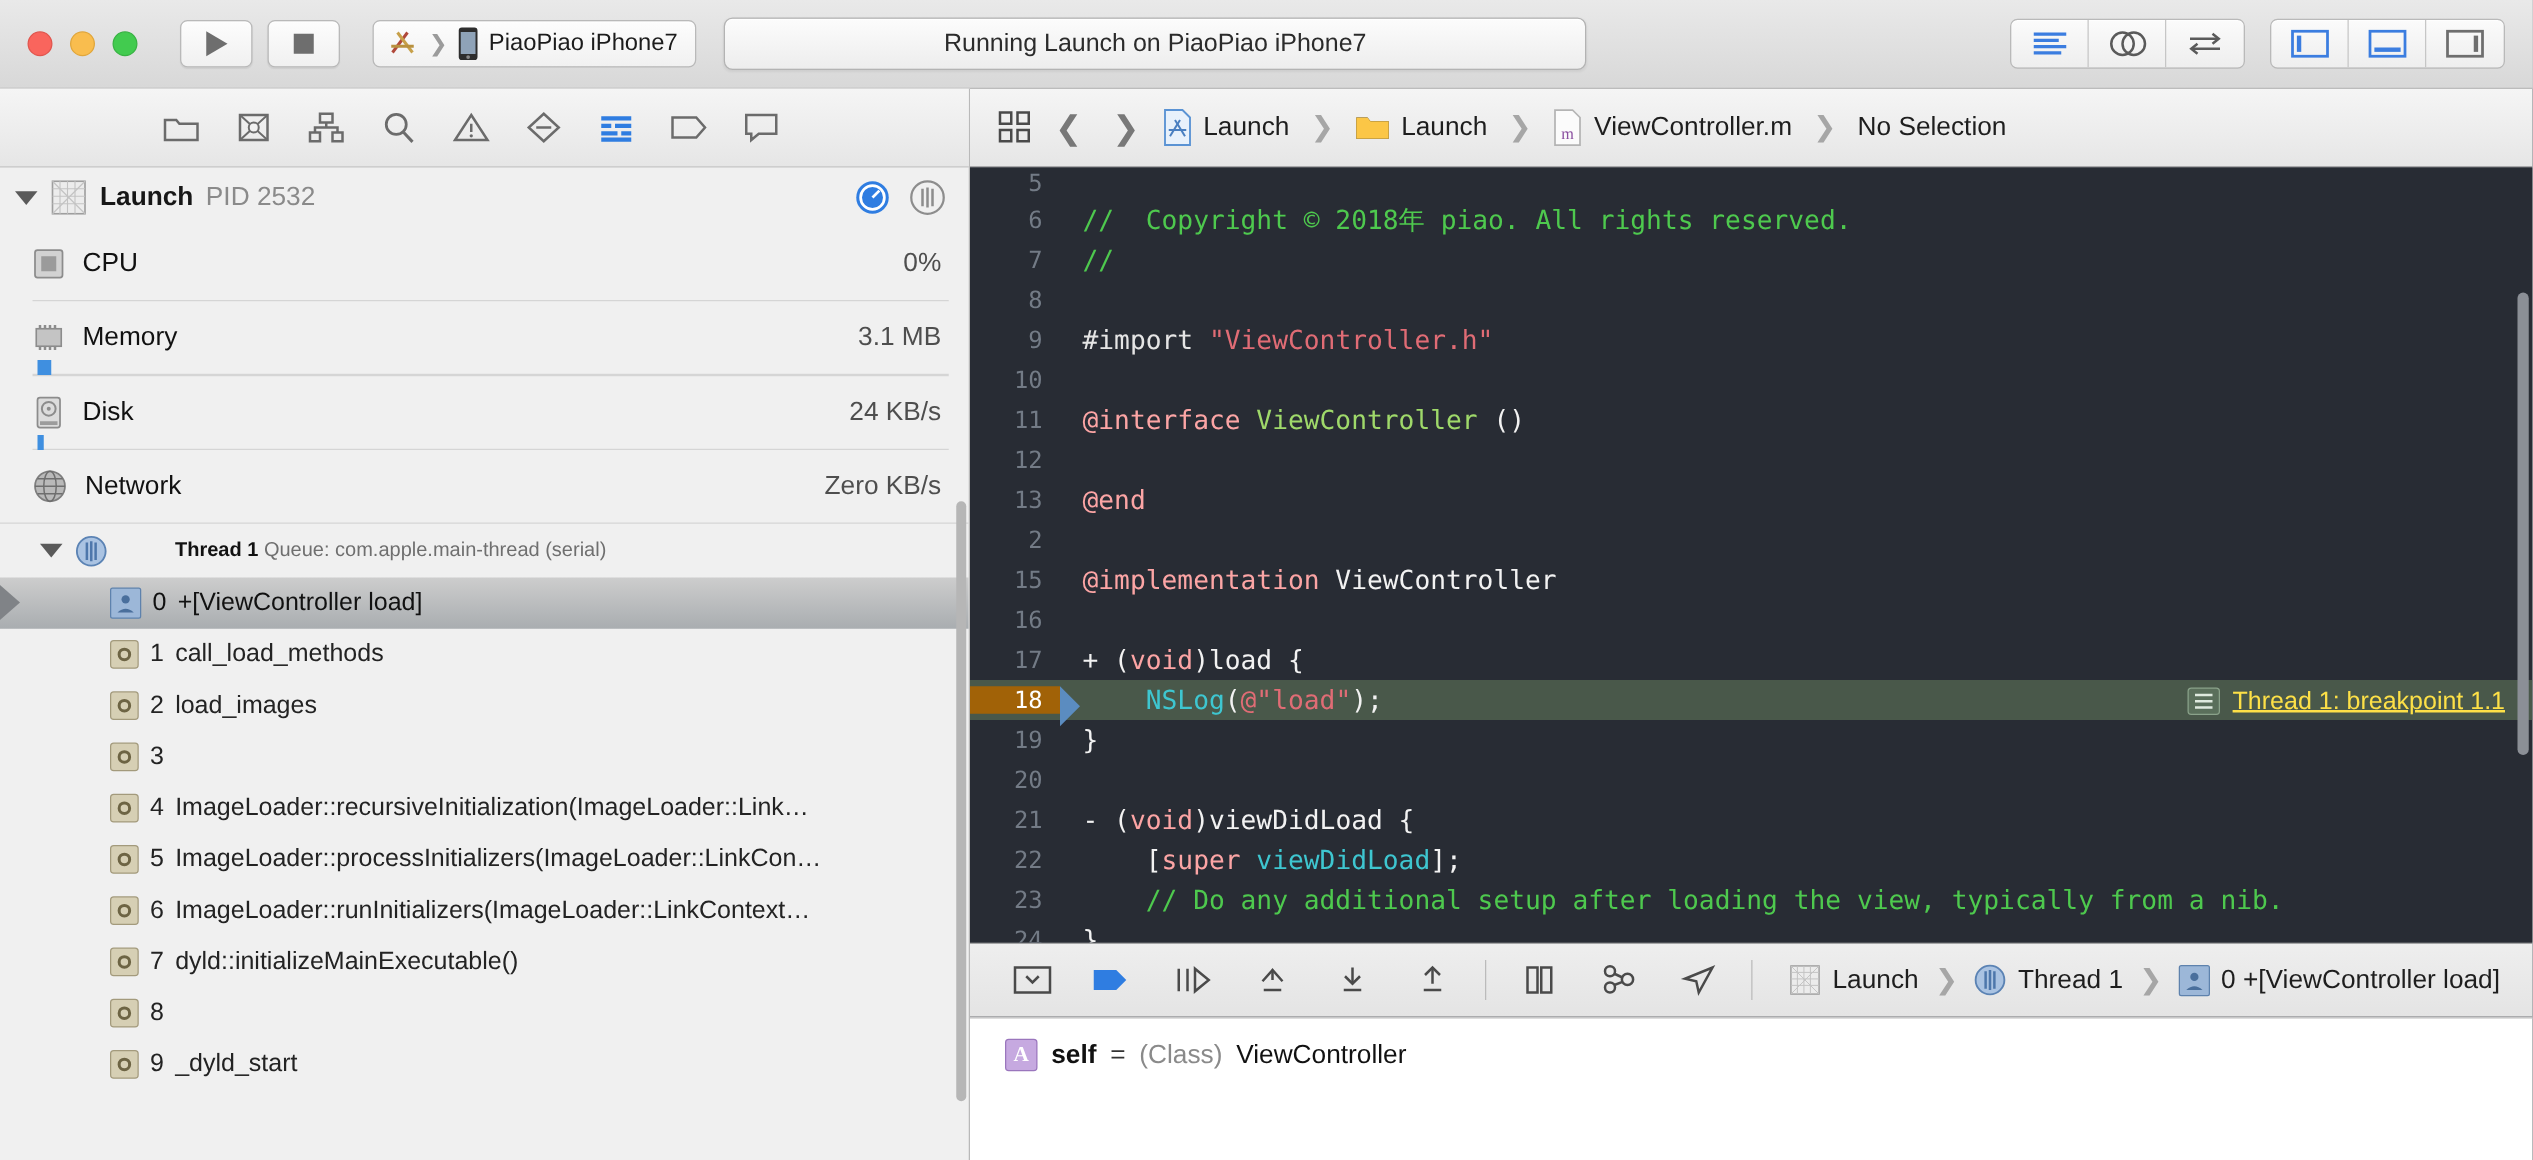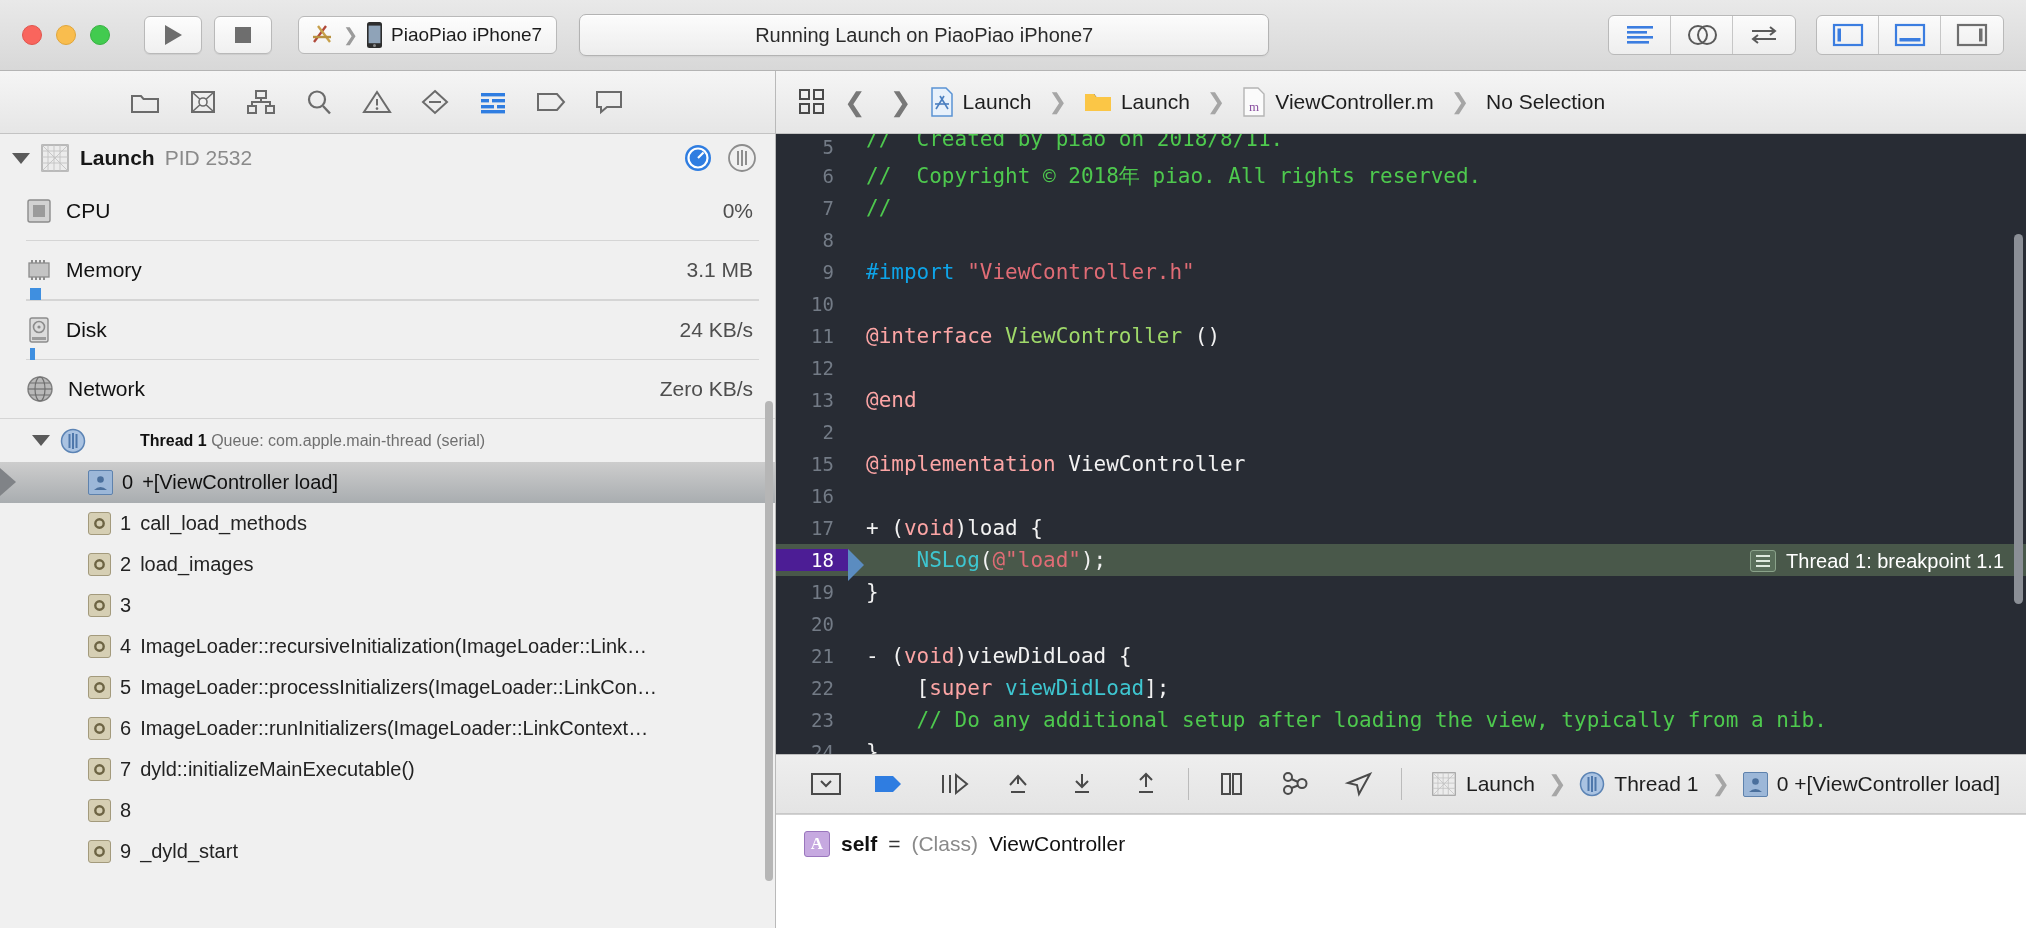--- a/index.html
+++ b/index.html
@@ -224,56 +224,56 @@
   .ln {
     width: 72px;
     text-align: right;
     padding-right: 14px;
     color: #737b86;
     font-size: 19px;
     flex: none;
     font-family: "DejaVu Sans Mono", monospace;
   }
   .code-line.hl .ln {
-    background: #4c1d95;
+    background: #a16207;
     color: #ffffff;
     position: relative;
     padding-left: 17px;
   }
   .code-line.hl .ln::after {
     content: "";
     position: absolute; left: 100%; top: 0;
     width: 0; height: 0;
     border-top: 16px solid transparent;
     border-bottom: 16px solid transparent;
     border-left: 16px solid #5b8cc0;
   }
   .code-txt { padding-left: 18px; }
 
   .c-cmt  { color: #4ec94e; }
   .c-kw   { color: #fca5a5; }
   .c-str  { color: #e06c75; }
-  .c-pre  { color: #0ea5e9; }
+  .c-pre  { color: #e5e5e5; }
   .c-cls  { color: #9fd96a; }
   .c-fn   { color: #3ec6d0; }
   .c-plain{ color: #f2f2f2; }
 
   .bp-badge {
     position: absolute; right: 10px; top: 4px;
     height: 26px;
     display: flex; align-items: center; gap: 10px;
     padding: 0 12px 0 6px;
   }
   .bp-icon {
     width: 26px; height: 22px;
     background: #5a6f5b; border: 1px solid #8aa28a; border-radius: 3px;
     display: flex; flex-direction: column; justify-content: center; gap: 3px; padding: 0 5px;
   }
   .bp-icon i { display: block; height: 2px; background: #dfeadf; }
-  .bp-text { font-size: 20px; color: #ffffff; font-family: "Liberation Sans", sans-serif; }
+  .bp-text { font-size: 20px; color: #fde047; font-family: "Liberation Sans", sans-serif; text-decoration: underline; }
 
   .code-vscroll {
     position: absolute; right: 3px; top: 100px;
     width: 9px; height: 370px; background: #8b8f96; border-radius: 5px;
   }
 
   
   .debugbar {
     height: 60px;
     background: linear-gradient(to bottom, #eeeeee, #e4e4e4);
@@ -715,21 +715,20 @@
       <span class="crumb-sep">❯</span>
 
       <span class="crumb">
         <span class="crumb-text">No Selection</span>
       </span>
     </div>
 
     <div class="code-wrap">
       <div class="code-line" style="height:26px;overflow:hidden;">
         <span class="ln">5</span>
-        <span class="code-txt c-cmt" style="position:relative;top:-8px;">//  Created by piao on 2018/8/11.</span>
       </div>
       <div class="code-line">
         <span class="ln">6</span>
         <span class="code-txt c-cmt">//  Copyright © 2018年 piao. All rights reserved.</span>
       </div>
       <div class="code-line">
         <span class="ln">7</span>
         <span class="code-txt c-cmt">//</span>
       </div>
       <div class="code-line">

